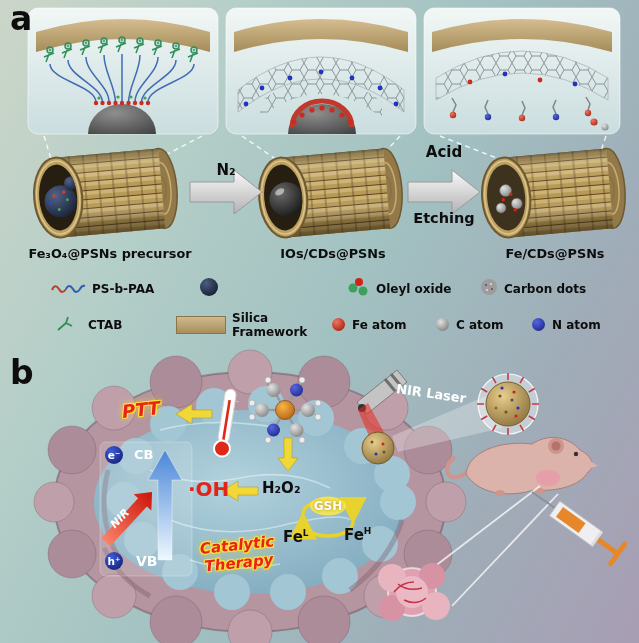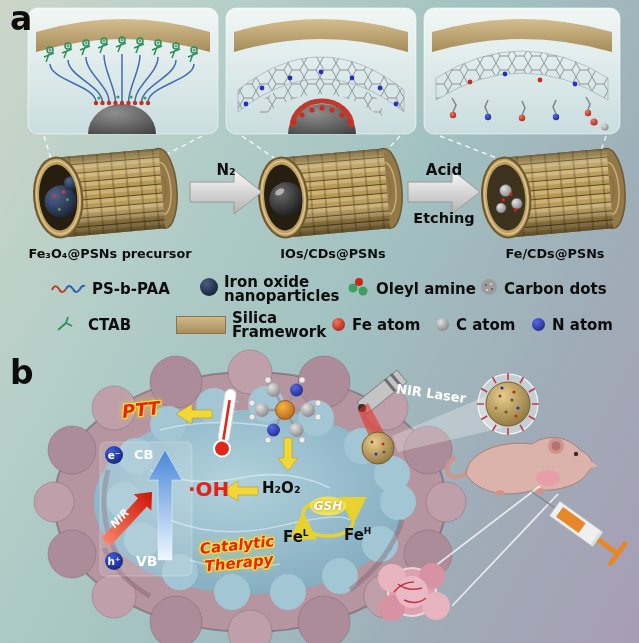--- a/index.html
+++ b/index.html
@@ -6,21 +6,21 @@
   #figure{position:relative;width:639px;height:643px;overflow:hidden;
     background:linear-gradient(118deg,#ccd6c9 0%,#b4cec8 26%,#a2c1c1 52%,#9fadb8 76%,#a89db3 100%);
     font-family:"DejaVu Sans","Liberation Sans",sans-serif;}
   .abs{position:absolute;}
   .txt{position:absolute;color:#0d0d0d;font-weight:700;}
   .center{text-align:center;}
   .panel-label{font-size:33px;line-height:33px;}
   .rxn-top{font-size:15px;margin-top:15px;}
   .rxn-bottom{font-size:14.5px;}
   .tube-label{font-size:12.8px;}
-  .legend-label{font-size:15px;line-height:13.5px;white-space:pre-line;}
+  .legend-label{font-size:12px;line-height:13.5px;white-space:pre-line;}
   .atom{position:absolute;border-radius:50%;}
   .burst{color:#e8231a;font-style:italic;
     text-shadow:-1px -1px 0 #ffe23a,1px -1px 0 #ffe23a,-1px 1px 0 #ffe23a,1px 1px 0 #ffe23a,0 0 7px #ffd91e;}
   .white-label{color:#ffffff;}
   .badge{position:absolute;width:18px;height:18px;border-radius:50%;
     background:radial-gradient(circle at 35% 30%,#3e5cd8,#0c1868);
     color:#fff;font-size:10.5px;font-weight:700;display:flex;align-items:center;justify-content:center;}
   .fe-label{position:absolute;font-weight:700;font-size:15px;color:#101010;text-align:center;}
   .fe-label sup{font-size:9px;font-weight:700;}
 </style>
@@ -262,42 +262,40 @@
       </g>
       <ellipse cx="506" cy="193" rx="21.5" ry="36.5" fill="none" stroke="rgba(230,205,150,0.8)" stroke-width="1.5"></ellipse>
     </g>
 
     <polygon points="190,182 234,182 234,170 262,192 234,214 234,202 190,202" fill="url(#arrGrad)" stroke="#9a9a9a"></polygon>
     <polygon points="408,182 452,182 452,170 480,192 452,214 452,202 408,202" fill="url(#arrGrad)" stroke="#9a9a9a"></polygon>
   </svg>
 
   <div class="txt panel-label" style="left:10px;top:2px">a</div>
   <div class="txt rxn-top center" style="left:190px;top:146px;width:72px">N₂</div>
-  <div class="txt rxn-top center" style="left:408px;top:146px;width:72px">Acid</div>
+  <div class="txt rxn-top center" style="left:408px;top:128px;width:72px">Acid</div>
   <div class="txt rxn-bottom center" style="left:404px;top:210px;width:80px">Etching</div>
   <div class="txt tube-label center" style="left:20px;top:246px;width:180px">Fe₃O₄@PSNs precursor</div>
   <div class="txt tube-label center" style="left:258px;top:246px;width:150px">IOs/CDs@PSNs</div>
   <div class="txt tube-label center" style="left:480px;top:246px;width:150px">Fe/CDs@PSNs</div>
 
   <svg class="abs" style="left:50px;top:281px" width="38" height="16">
     <path d="M2,9 q3,-7 7,-1 q3,6 7,0" stroke="#b5432a" stroke-width="2" fill="none"></path>
     <path d="M16,8 q3,-6 7,0 q3,6 7,0 q2,-4 5,-3" stroke="#2f5fae" stroke-width="2" fill="none"></path>
   </svg>
   <div class="txt legend-label" style="left:92px;top:283px">PS-b-PAA</div>
 
   <div class="atom" style="left:200px;top:278px;width:18px;height:18px;background:radial-gradient(circle at 35% 30%,#4a5c80,#0a1020)"></div>
-  <div class="txt legend-label" style="left:224px;top:276px">Iron oxide
-nanoparticles</div>
 
   <svg class="abs" style="left:346px;top:276px" width="26" height="22">
     <circle cx="7" cy="12" r="4.5" fill="#3f9f5f"></circle>
       <circle cx="17" cy="15" r="4.5" fill="#3f9f5f"></circle>
       <circle cx="13" cy="6" r="4" fill="#cf2418"></circle>
   </svg>
-  <div class="txt legend-label" style="left:376px;top:283px">Oleyl amine</div>
+  <div class="txt legend-label" style="left:376px;top:283px">Oleyl oxide</div>
 
   <svg class="abs" style="left:480px;top:278px" width="18" height="18">
     <circle cx="9" cy="9" r="8" fill="#9d9d9d"></circle>
       <circle cx="6" cy="7" r="1" fill="#555"></circle>
       <circle cx="11" cy="6" r="1" fill="#e0e0e0"></circle>
     <circle cx="12" cy="11" r="1" fill="#555"></circle>
       <circle cx="7" cy="12" r="1" fill="#e0e0e0"></circle>
   </svg>
   <div class="txt legend-label" style="left:504px;top:283px">Carbon dots</div>
 
@@ -525,21 +523,21 @@
 
   <div class="badge" style="left:105px;top:446px">e⁻</div>
   <div class="txt white-label" style="left:134px;top:447px;font-size:13px">CB</div>
   <div class="badge" style="left:105px;top:552px">h⁺</div>
   <div class="txt white-label" style="left:136px;top:553px;font-size:14px">VB</div>
   <div class="txt white-label" style="left:109px;top:512px;font-size:11px;font-style:italic;transform:rotate(-45deg)">NIR</div>
 
   <div class="txt" style="left:188px;top:477px;font-size:20px;color:#e0241a">·OH</div>
   <div class="txt" style="left:262px;top:479px;font-size:15px">H₂O₂</div>
 
-  <div class="txt center" style="left:310px;top:499px;width:36px;font-size:12px;font-style:italic;color:#ffffff;text-shadow:0 0 3px #a88e10">GSH</div>
+  <div class="txt center" style="left:310px;top:499px;width:36px;font-size:12px;color:#ffffff;text-shadow:0 0 3px #a88e10">GSH</div>
 
   <div class="fe-label" style="left:283px;top:528px"><span>Fe</span><sup>L</sup></div>
   <div class="fe-label" style="left:344px;top:526px"><span>Fe</span><sup>H</sup></div>
 
   <div class="abs" style="left:188px;top:536px;width:100px;transform:rotate(-6deg)">
     <div class="burst center" style="font-size:15px;font-weight:700">Catalytic</div>
     <div class="burst center" style="font-size:15px;font-weight:700">Therapy</div>
   </div>
 
 </div>

